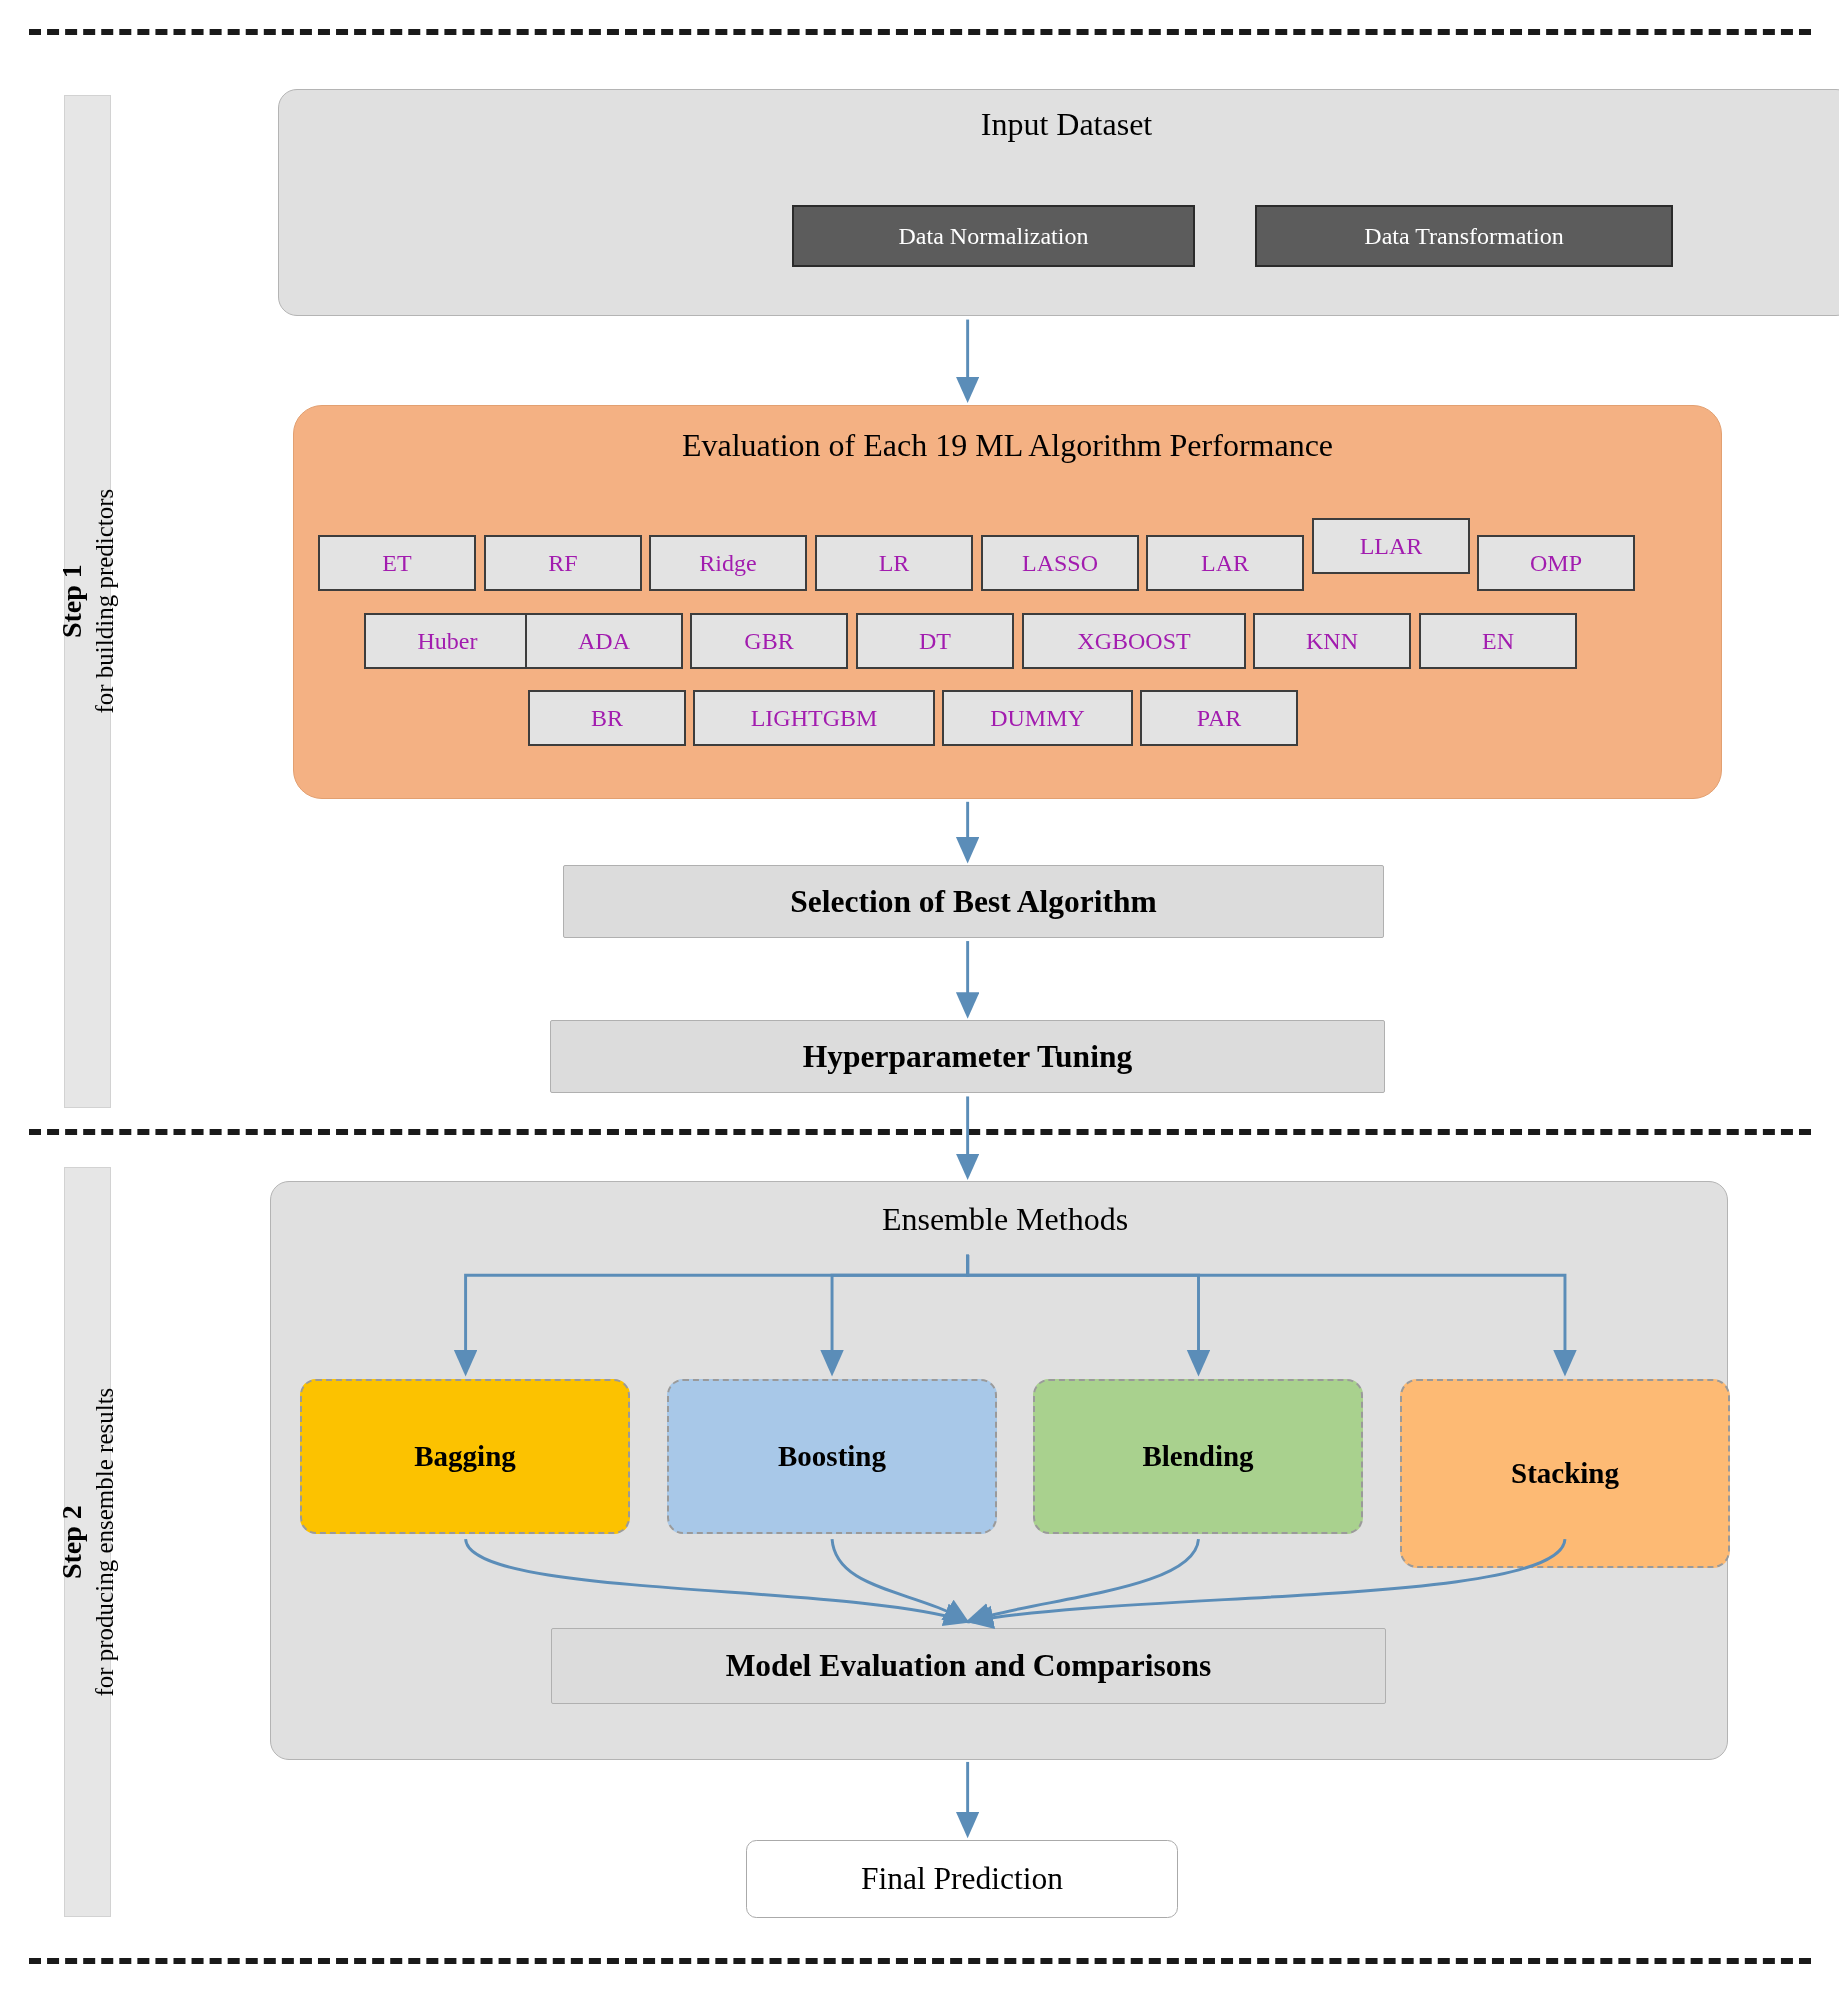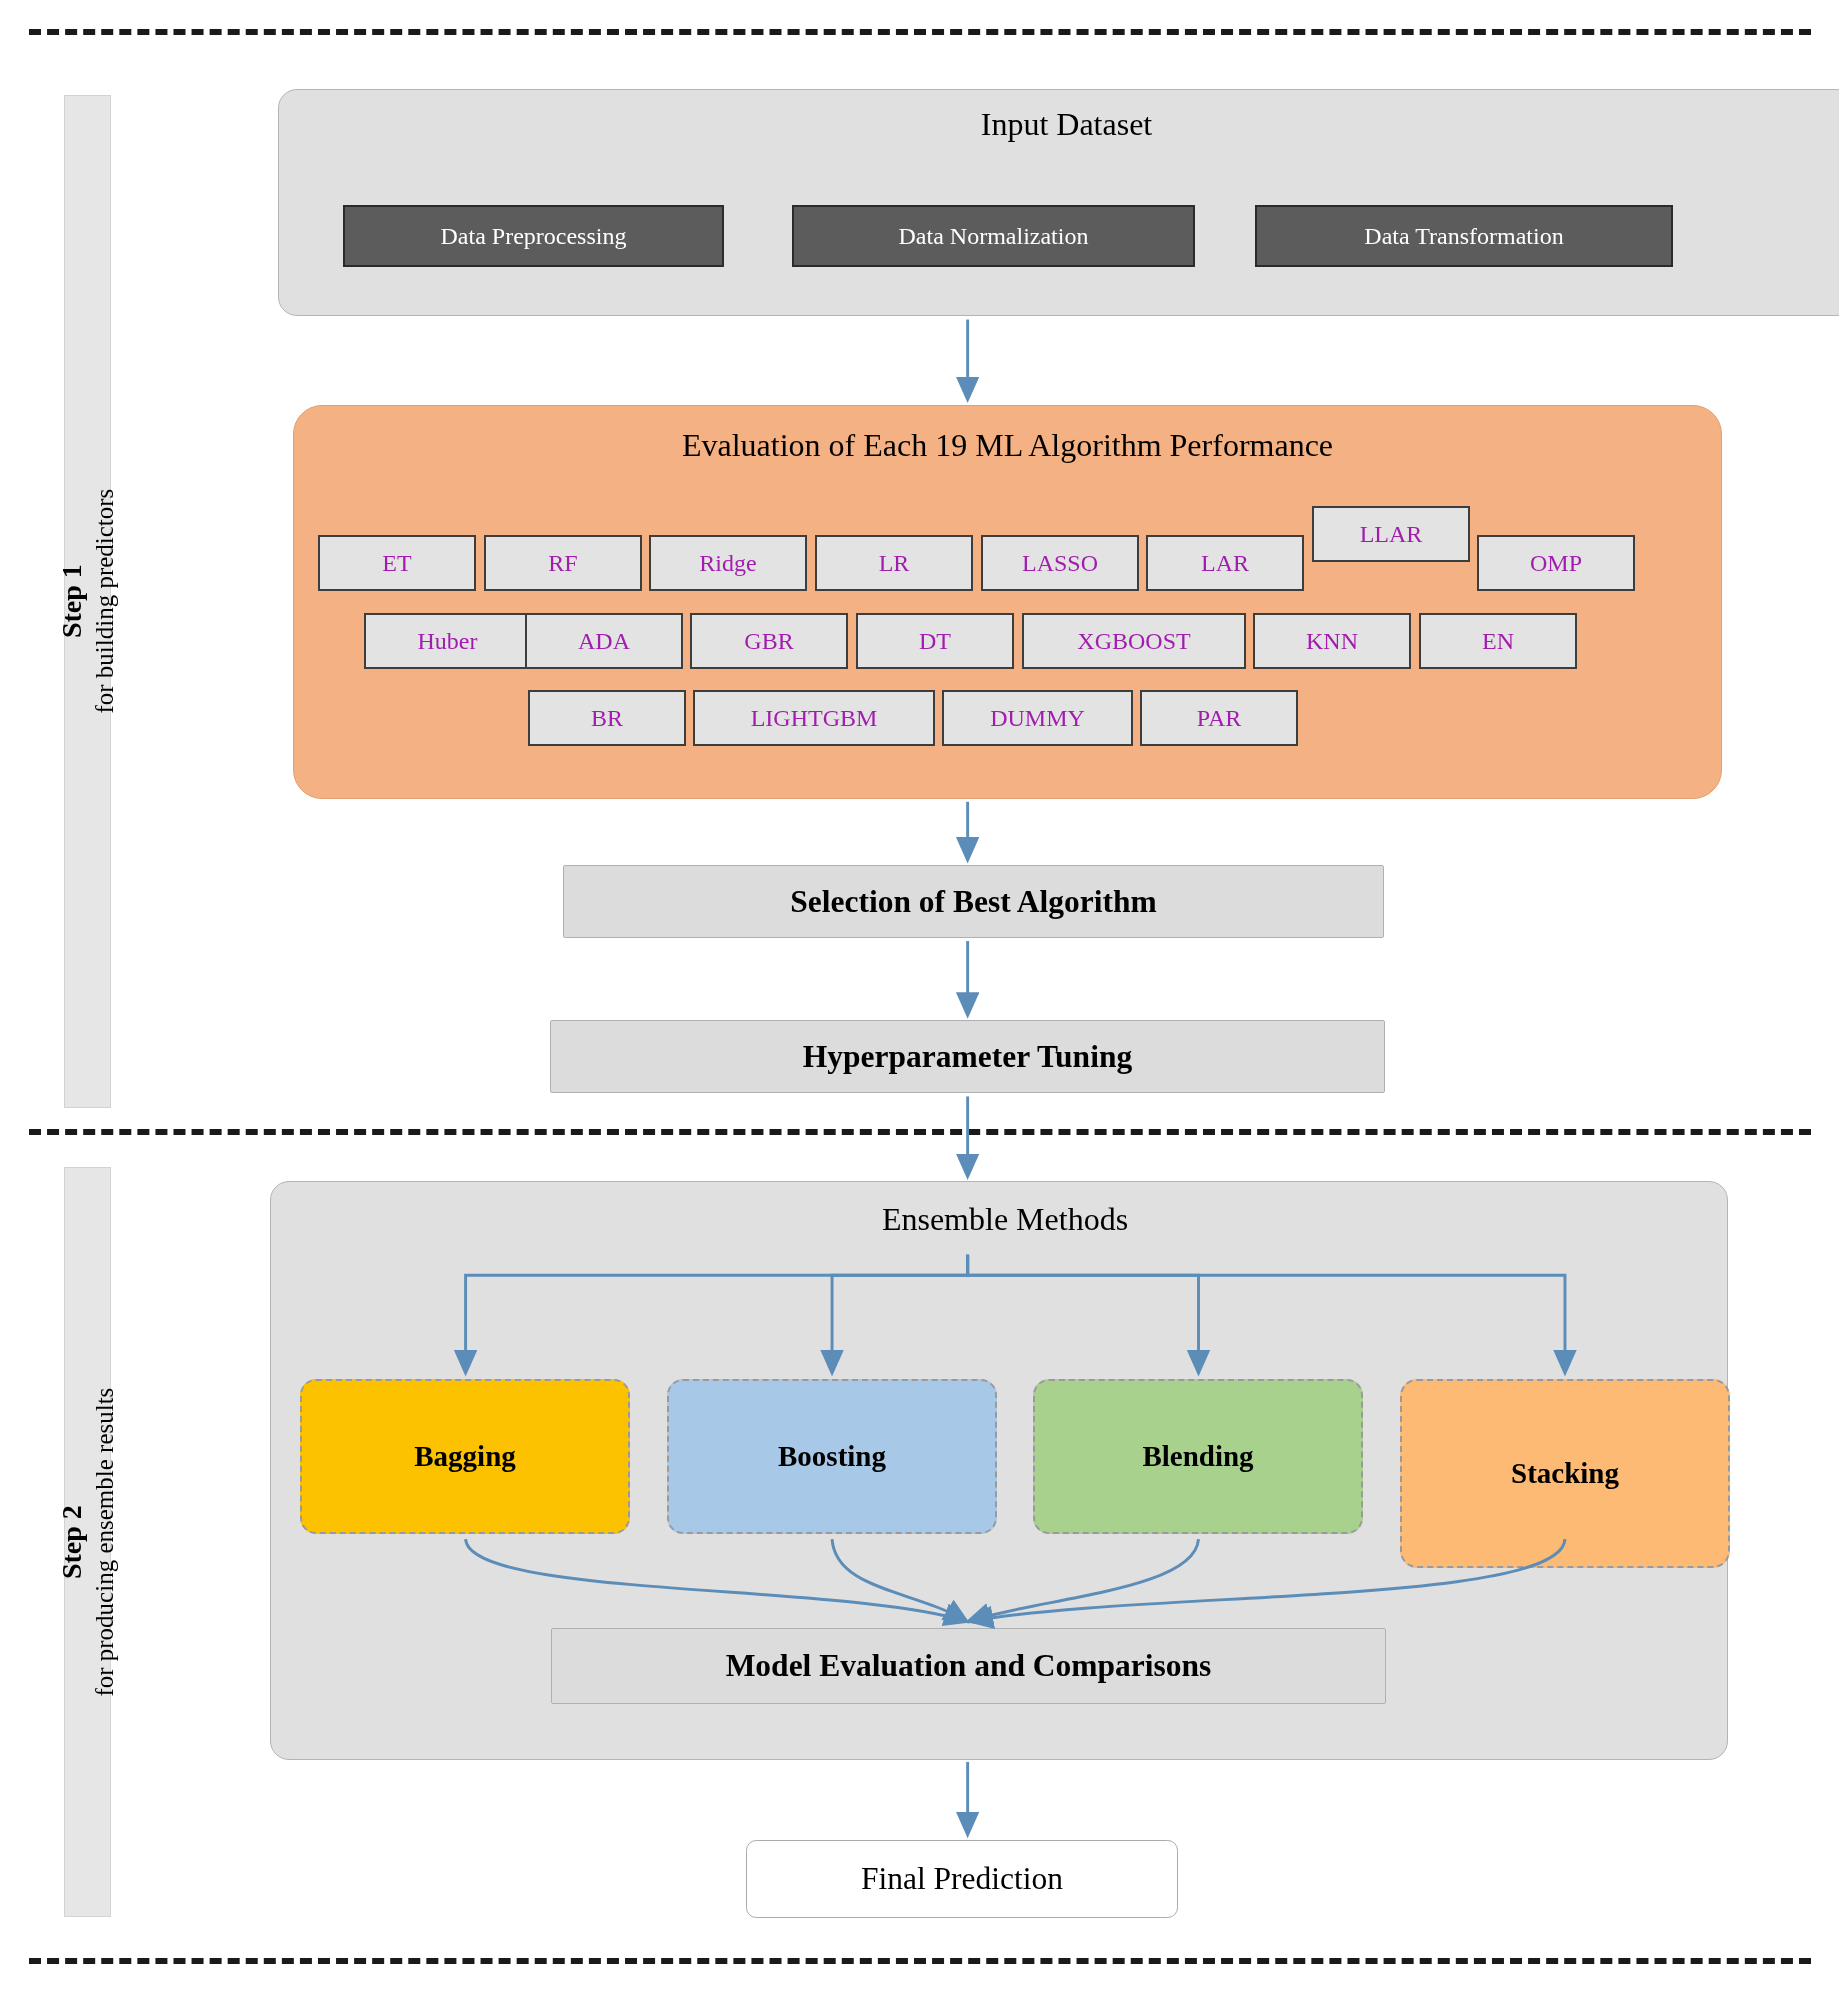--- a/index.html
+++ b/index.html
@@ -154,35 +154,34 @@
   <div class="step-bar" id="step2-bar">
     <div class="rot">
       <span class="step-title">Step 2</span>
       <span class="step-sub">for producing ensemble results</span>
     </div>
   </div>
 
   <div class="box grey-panel" style="left:278px; top:89px; width:1577px; height:227px;">
     <div class="panel-title" style="top:16px;">Input Dataset</div>
   </div>
-  <div class="box dark-box" style="left:343px; top:205px; width:381px; height:62px;">Data Preprocessing</div>
   <div class="box dark-box" style="left:792px; top:205px; width:403px; height:62px;">Data Normalization</div>
   <div class="box dark-box" style="left:1255px; top:205px; width:418px; height:62px;">Data Transformation</div>
 
   <div class="box orange-panel" style="left:293px; top:405px; width:1429px; height:394px;">
     <div class="panel-title" style="top:20.5px;">Evaluation of Each 19 ML Algorithm Performance</div>
   </div>
 
   <div class="box light-box" style="left:318px;  top:535px; width:158px; height:56px;">ET</div>
   <div class="box light-box" style="left:484px;  top:535px; width:158px; height:56px;">RF</div>
   <div class="box light-box" style="left:649px;  top:535px; width:158px; height:56px;">Ridge</div>
   <div class="box light-box" style="left:815px; top:535px; width:158px; height:56px;">LR</div>
   <div class="box light-box" style="left:981px; top:535px; width:158px; height:56px;">LASSO</div>
   <div class="box light-box" style="left:1146px; top:535px; width:158px; height:56px;">LAR</div>
-  <div class="box light-box" style="left:1312px; top:506px; width:158px; height:56px;text-align:right;">LLAR</div>
+  <div class="box light-box" style="left:1312px; top:518px; width:158px; height:56px;text-align:right;">LLAR</div>
   <div class="box light-box" style="left:1477px; top:535px; width:158px; height:56px;">OMP</div>
 
   <div class="box light-box" style="left:364px;  top:613px; width:167px; height:56px;">Huber</div>
   <div class="box light-box" style="left:525px;  top:613px; width:158px; height:56px;">ADA</div>
   <div class="box light-box" style="left:690px;  top:613px; width:158px; height:56px;">GBR</div>
   <div class="box light-box" style="left:856px; top:613px; width:158px; height:56px;">DT</div>
   <div class="box light-box" style="left:1022px; top:613px; width:224px; height:56px;">XGBOOST</div>
   <div class="box light-box" style="left:1253px; top:613px; width:158px; height:56px;">KNN</div>
   <div class="box light-box" style="left:1419px; top:613px; width:158px; height:56px;">EN</div>
 

